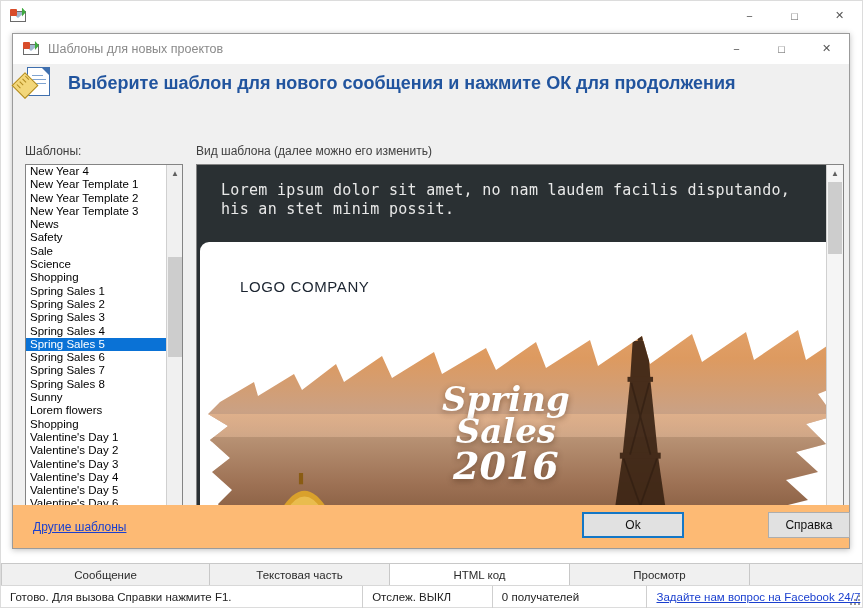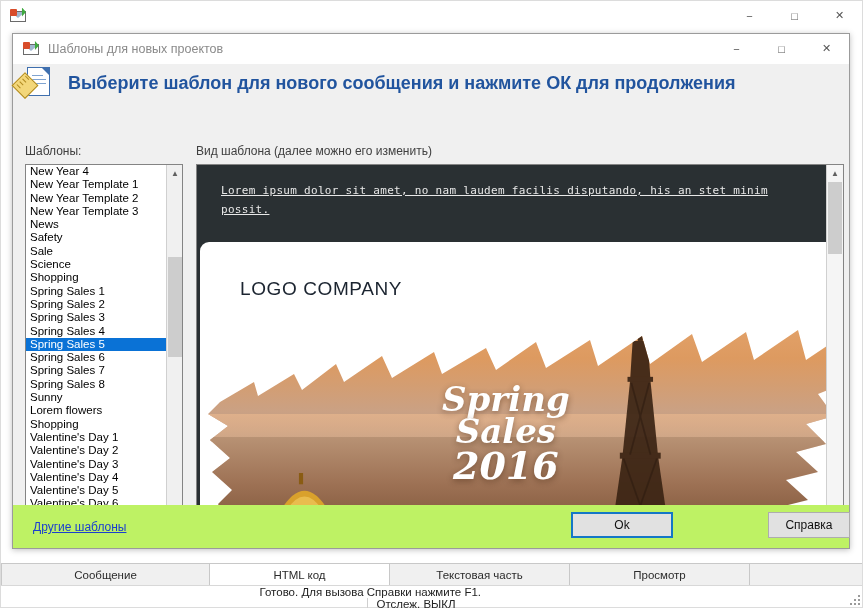--- a/index.html
+++ b/index.html
@@ -87,21 +87,20 @@
   }
   .tab:first-child { border-left: 1px solid #c8c8c8; }
 
   .statusbar {
     position: absolute; left: 0; bottom: 0;
     width: 100%; height: 22px;
     background: #ffffff;
     border-top: 1px solid #d8d8d8;
     display: flex; align-items: center;
     box-sizing: border-box;
-    flex-direction: column;
   }
   .status-cell {
     height: 22px; display: flex; align-items: center;
     font-size: 11.5px; color: #222;
     padding-left: 9px;
     box-sizing: border-box;
     white-space: nowrap;
   }
   .status-cell.sep { border-left: 1px solid #cfcfcf; }
   .status-link {
@@ -242,38 +241,37 @@
   .prev-thumb {
     position: absolute; left: 1px; width: 14px;
     top: 17px; height: 72px;
     background: #cdcdcd;
   }
 
   .lorem {
     position: absolute; left: 24px; top: 16px;
     width: 580px;
     font-family: "DejaVu Sans Mono", "Liberation Mono", monospace;
-    font-size: 11px;
+    font-size: 15px;
     line-height: 19px;
     color: #e8e8e8;
     letter-spacing: 0.3px;
-    text-decoration: underline;
   }
 
   .card {
     position: absolute;
     left: 3px; top: 77px;
     width: 644px; height: 330px;
     background: #ffffff;
     border-radius: 9px 9px 0 0;
     overflow: hidden;
   }
   .logo-company {
     position: absolute; left: 40px; top: 36px;
-    font-size: 19px; color: #1b2430;
+    font-size: 15px; color: #1b2430;
     letter-spacing: 0.6px;
     font-family: "Liberation Sans", sans-serif;
   }
 
   
   .hero {
     position: absolute;
     left: 6px; top: 48px;
     width: 638px; height: 282px;
     overflow: hidden;
@@ -340,41 +338,42 @@
     pointer-events: none;
   }
   .hero-title .l1 { font-size: 34px; display:block; }
   .hero-title .l2 { font-size: 34px; display:block; }
   .hero-title .l3 { font-size: 38px; display:block; }
 
   
   .dlg-footer {
     position: absolute; left: 0; bottom: 0;
     width: 100%; height: 43px;
-    background: #bef264;
+    background: #fdba74;
   }
   .other-link {
     position: absolute; left: 20px; top: 15px;
     font-size: 12px; color: #1a3fcf;
     text-decoration: underline;
     white-space: nowrap;
   }
   .btn {
     position: absolute; top: 7px;
     height: 26px;
     background: #e1e1e1;
     border: 1px solid #adadad;
     font-size: 12px; color: #111;
     display: flex; align-items: center; justify-content: center;
     box-sizing: border-box;
     white-space: nowrap;
   }
   .btn.primary {
     background: #e1e1e1;
     border: 2px solid #1477c6;
+    margin-left: 11px;
   }
   .btn-ok     { left: 558px; width: 102px; }
   .btn-cancel { left: 666px; width: 82px; }
   .btn-help   { left: 755px; width: 82px; }
 
   
   .appicon-env {
     position:absolute; left:0; top:3px; width:16px; height:11px;
     background:#ffffff; border:1px solid #6a6a6a; box-sizing:border-box;
   }
@@ -436,22 +435,22 @@
       <div class="menu-item">Сообщение</div>
       <div class="menu-item">Формат</div>
       <div class="menu-item">Таблица</div>
       <div class="menu-item">Настройки</div>
       <div class="menu-item">Сервис</div>
       <div class="menu-item">Справка</div>
     </div>
 
     <div class="tabstrip">
       <div class="tab" style="width:209px">Сообщение</div>
+      <div class="tab" style="width:180px">Текстовая часть</div>
       <div class="tab active" style="width:180px">HTML код</div>
-      <div class="tab" style="width:180px">Текстовая часть</div>
       <div class="tab" style="width:180px">Просмотр</div>
     </div>
 
     <div class="statusbar">
       <div class="status-cell" style="width:362px">Готово. Для вызова Справки нажмите F1.</div>
       <div class="status-cell sep" style="width:130px">Отслеж. ВЫКЛ</div>
       <div class="status-cell sep" style="width:155px">0 получателей</div>
       <div class="status-cell sep" style="width:216px">
         <span class="status-link">Задайте нам вопрос на Facebook 24/7</span>
       </div>

